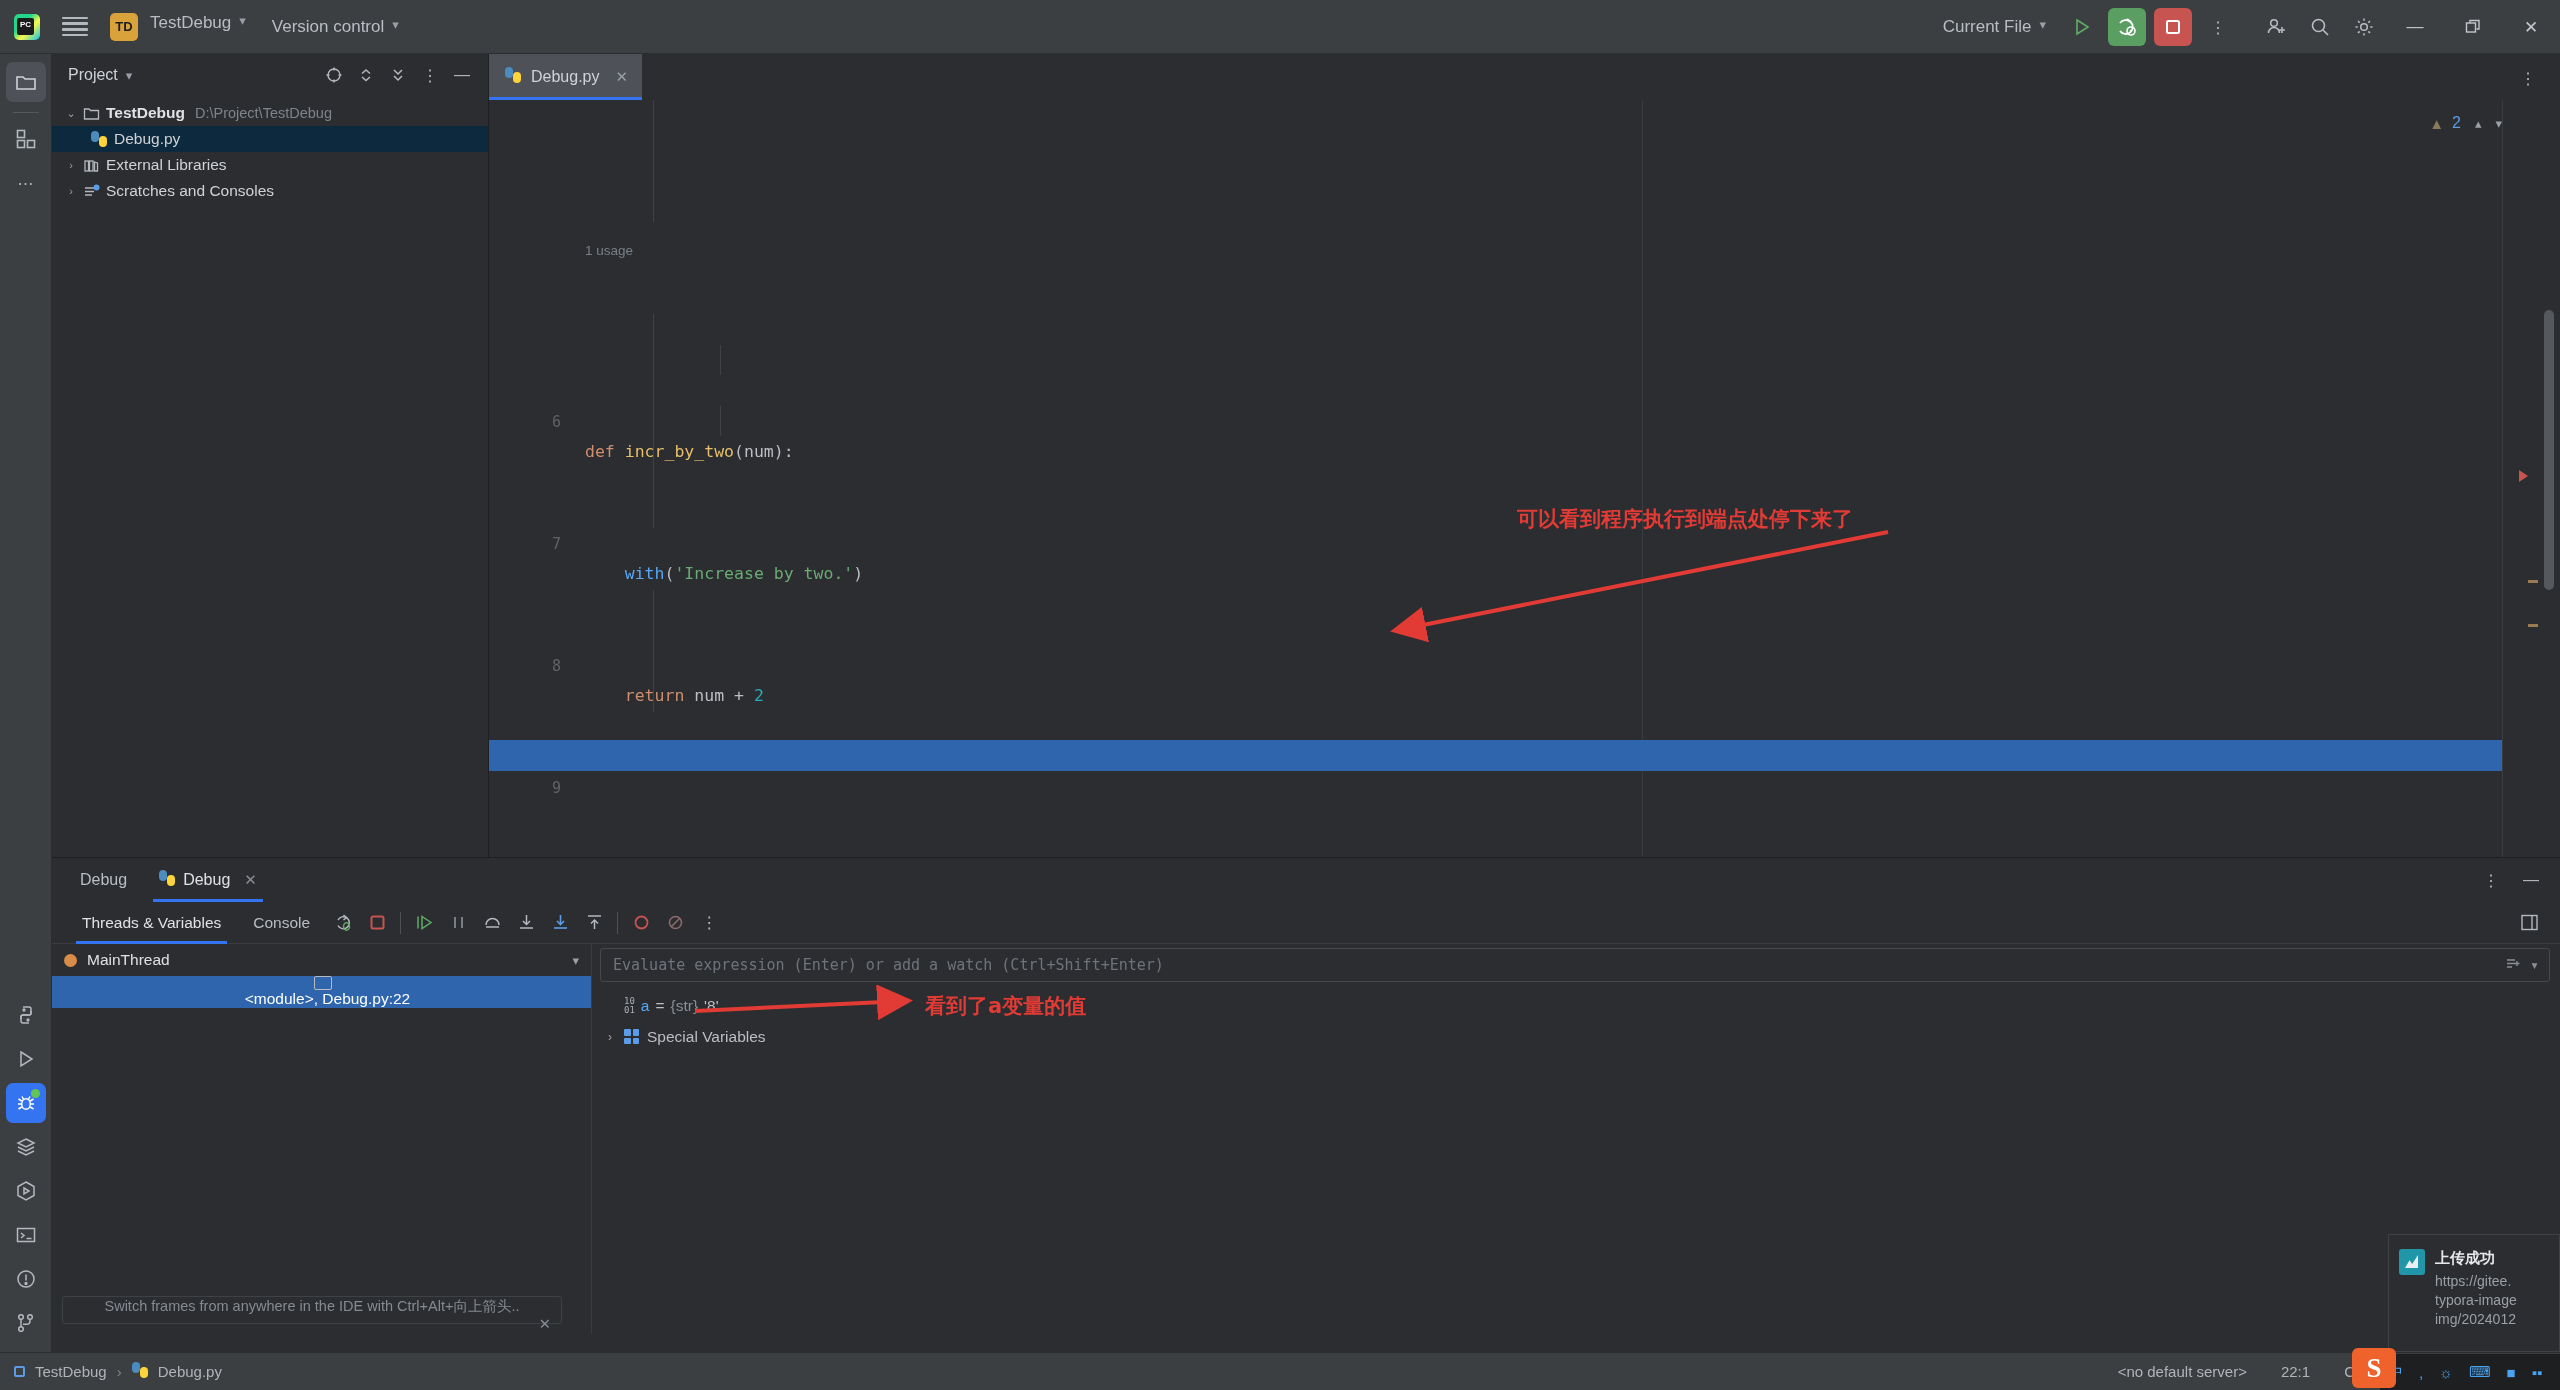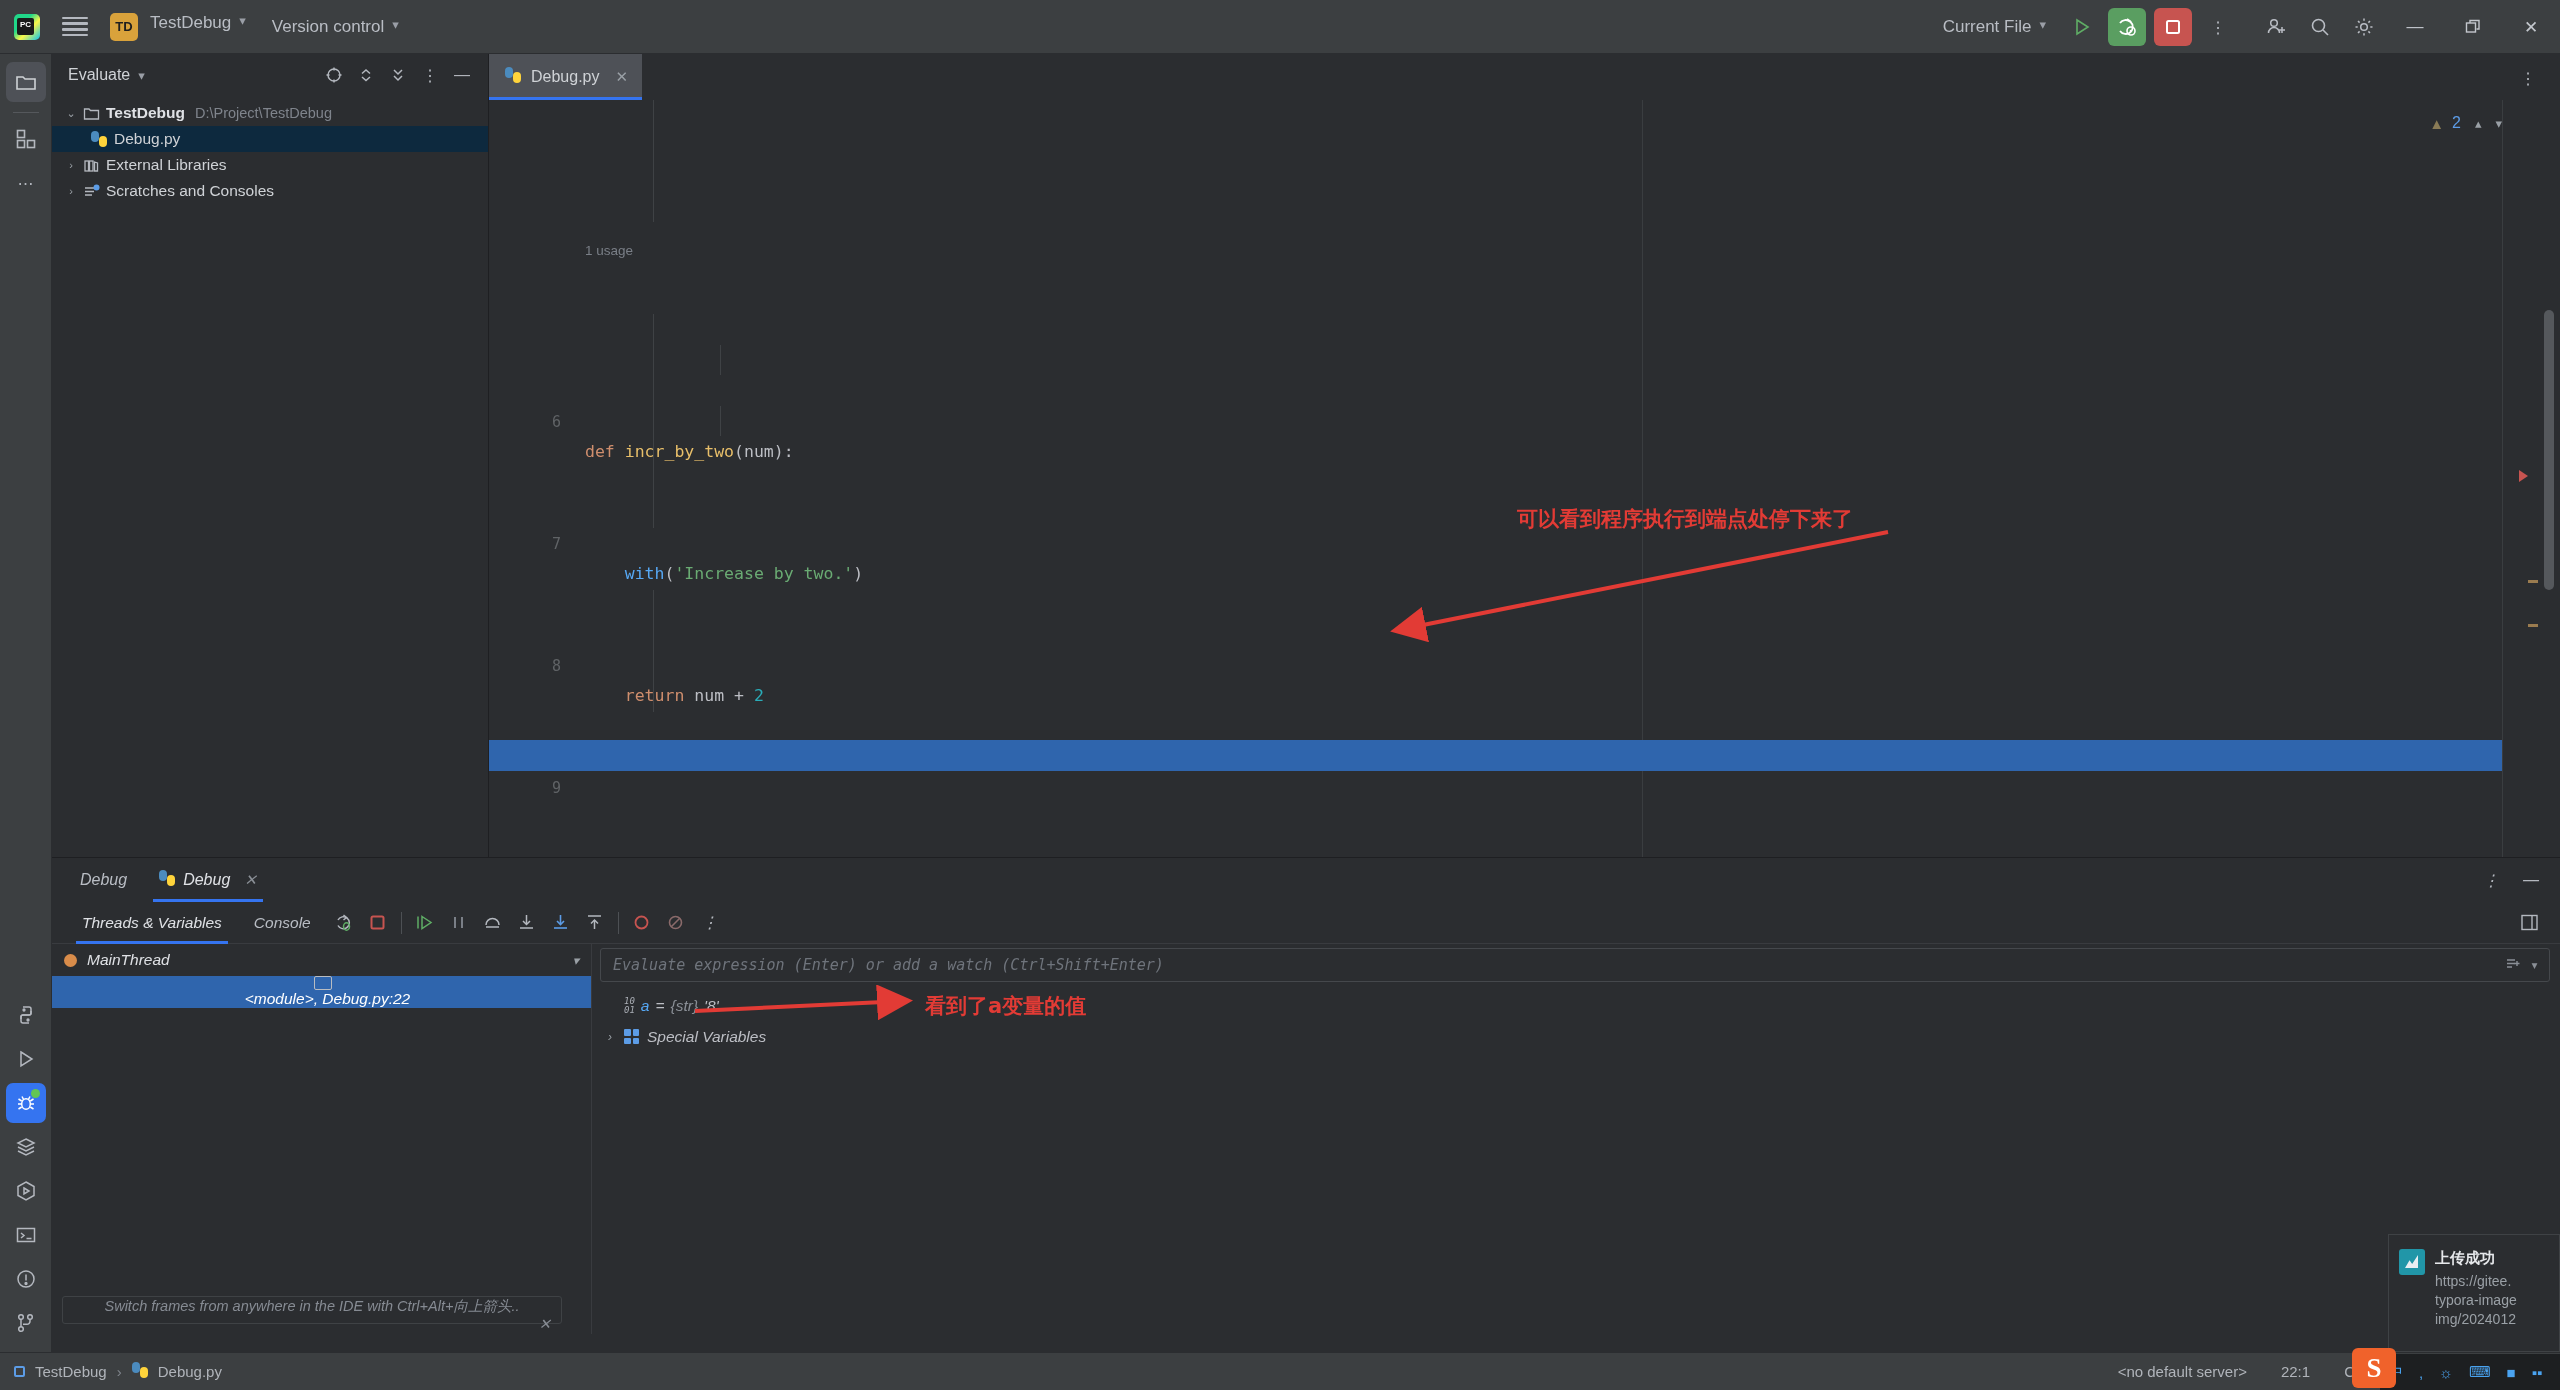--- a/index.html
+++ b/index.html
@@ -167,21 +167,21 @@
   .breadcrumb-bar {
     position:absolute; bottom: 0; left: 0; width: 2071px; height: 42px;
     background:#2b2d30; border-top:1px solid #393b3f;
     display:flex; align-items:center; padding-left: 16px;
     font-family:"Liberation Sans",sans-serif; font-size: 15.5px; color:#a9adb4;
   }
 
   
   .debug-panel {
     position: absolute; top: 857px; left: 52px; width: 2508px; height: 476px;
-    background: #2b2d30; border-top: 1px solid #1e1f22; font-style: italic;
+    background: #2b2d30; border-top: 1px solid #1e1f22;
   }
   .dp-tabs { height: 44px; display:flex; align-items:center; padding-left: 12px; position: relative;}
   .dp-tab {
     height: 44px; display:flex; align-items:center; gap: 8px; padding: 0 16px;
     font-size: 16px; color:#b9bdc4; cursor:pointer; position: relative;
   }
   .dp-tab.active { color:#dfe1e5; }
   .dp-tab.active::after { content:""; position:absolute; left:10px; bottom:0; width:calc(100% - 20px); height:3px; background:#3574f0;}
   .dp-head-icons { position:absolute; right: 16px; display:flex; align-items:center; gap: 14px;}
   .dp-ic { width: 26px; height:26px; display:flex;align-items:center;justify-content:center;color:#b4b8bf;cursor:pointer;}
@@ -457,21 +457,21 @@
       <svg width="22" height="22" viewBox="0 0 22 22" fill="none" stroke="#b4b8bf" stroke-width="1.5">
         <path d="M3 18 L9 6 L15 18"></path>
           <path d="M5.5 14 h7"></path>
           <path d="M18 4 v14"></path>
       </svg>
     </div>
   </div>
 
   <div class="project-panel">
     <div class="pp-head">
-      <span class="pp-title">Evaluate</span>
+      <span class="pp-title">Project</span>
       <span class="chev">▾</span>
       <div class="pp-head-icons">
         <div class="pp-ic">
           <svg width="18" height="18" viewBox="0 0 18 18" fill="none" stroke="#b4b8bf" stroke-width="1.4">
             <circle cx="9" cy="9" r="6"></circle>
               <path d="M9 1.5v3M9 13.5v3M1.5 9h3M13.5 9h3"></path>
           </svg>
         </div>
         <div class="pp-ic">
           <svg width="18" height="18" viewBox="0 0 18 18" fill="none" stroke="#b4b8bf" stroke-width="1.5">

